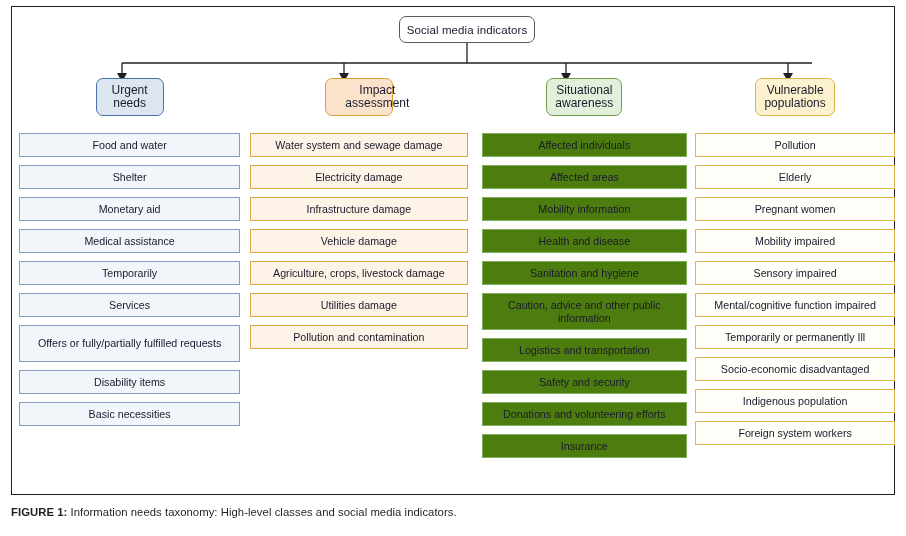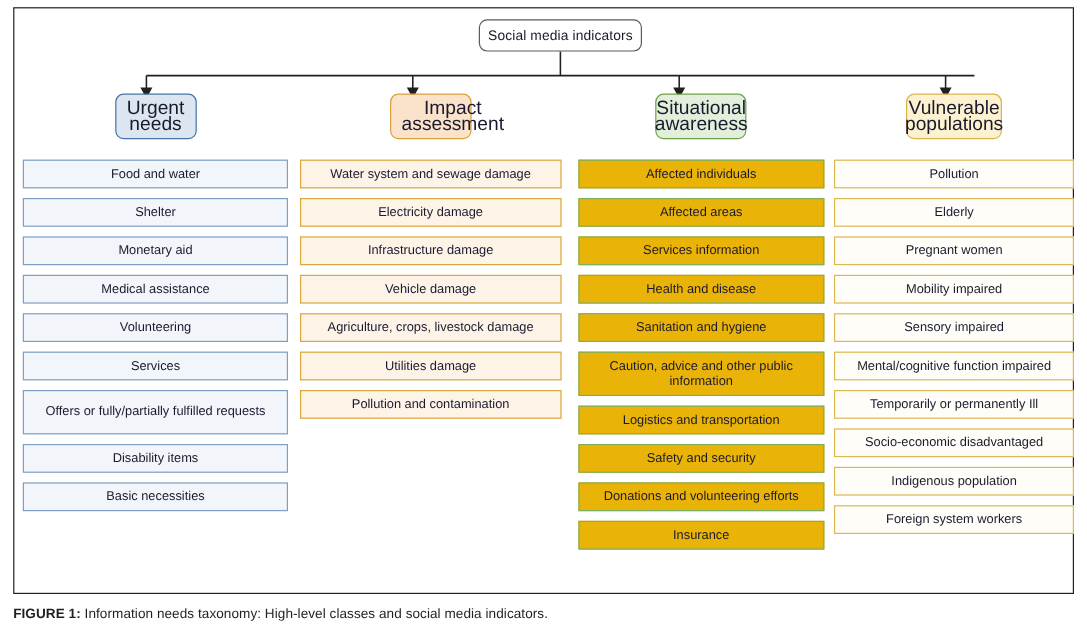--- a/index.html
+++ b/index.html
@@ -84,21 +84,21 @@
   .col-header {
     width: 68px;
     min-height: 38px;
     border-radius: 7px;
     border-width: 1.3px;
     border-style: solid;
     display: flex;
     align-items: center;
     justify-content: center;
     text-align: center;
-    font-size: 16px;
+    font-size: 12px;
     line-height: 13.5px;
     box-sizing: border-box;
     padding: 2px 3px;
     margin-bottom: 17px;
   }
   .col-2 .col-header { width: 76px; }
   .col-3 .col-header { width: 80px; }
 
   .items {
     width: 100%;
@@ -125,21 +125,21 @@
   .item.two-line { min-height: 37px; }
 
   
   .col-0 .col-header { background: #dce6f1; border-color: #4573a7; }
   .col-0 .item       { background: #f2f5fa; border-color: #7f9fc4; }
 
   .col-1 .col-header { background: #fbe2ca; border-color: #d9a03c; padding-left: 40px; }
   .col-1 .item       { background: #fdf3e7; border-color: #d9a83d; }
 
   .col-2 .col-header { background: #e2efda; border-color: #6fa04a; }
-  .col-2 .item       { background: #eab308; border-color: #7fae5c; }
+  .col-2 .item       { background: #4d7c0f; border-color: #7fae5c; }
 
   .col-3 .col-header { background: #fdf2cf; border-color: #d9b54c; }
   .col-3 .item       { background: #fffdf7; border-color: #dcb84f; }
 
   
   .caption {
     position: absolute;
     left: 11px;
     top: 506px;
     width: 884px;
@@ -177,21 +177,21 @@
 
   <div class="columns">
 
     <div class="column col-0">
       <div class="col-header">Urgent needs</div>
       <div class="items">
         <div class="item">Food and water</div>
         <div class="item">Shelter</div>
         <div class="item">Monetary aid</div>
         <div class="item">Medical assistance</div>
-        <div class="item">Volunteering</div>
+        <div class="item">Temporarily</div>
         <div class="item">Services</div>
         <div class="item two-line">Offers or fully/partially fulfilled requests</div>
         <div class="item">Disability items</div>
         <div class="item">Basic necessities</div>
       </div>
     </div>
 
     <div class="column col-1">
       <div class="col-header">Impact assessment</div>
       <div class="items">
@@ -203,21 +203,21 @@
         <div class="item">Utilities damage</div>
         <div class="item">Pollution and contamination</div>
       </div>
     </div>
 
     <div class="column col-2">
       <div class="col-header">Situational awareness</div>
       <div class="items">
         <div class="item">Affected individuals</div>
         <div class="item">Affected areas</div>
-        <div class="item">Services information</div>
+        <div class="item">Mobility information</div>
         <div class="item">Health and disease</div>
         <div class="item">Sanitation and hygiene</div>
         <div class="item two-line">Caution, advice and other public information</div>
         <div class="item">Logistics and transportation</div>
         <div class="item">Safety and security</div>
         <div class="item">Donations and volunteering efforts</div>
         <div class="item">Insurance</div>
       </div>
     </div>
 

